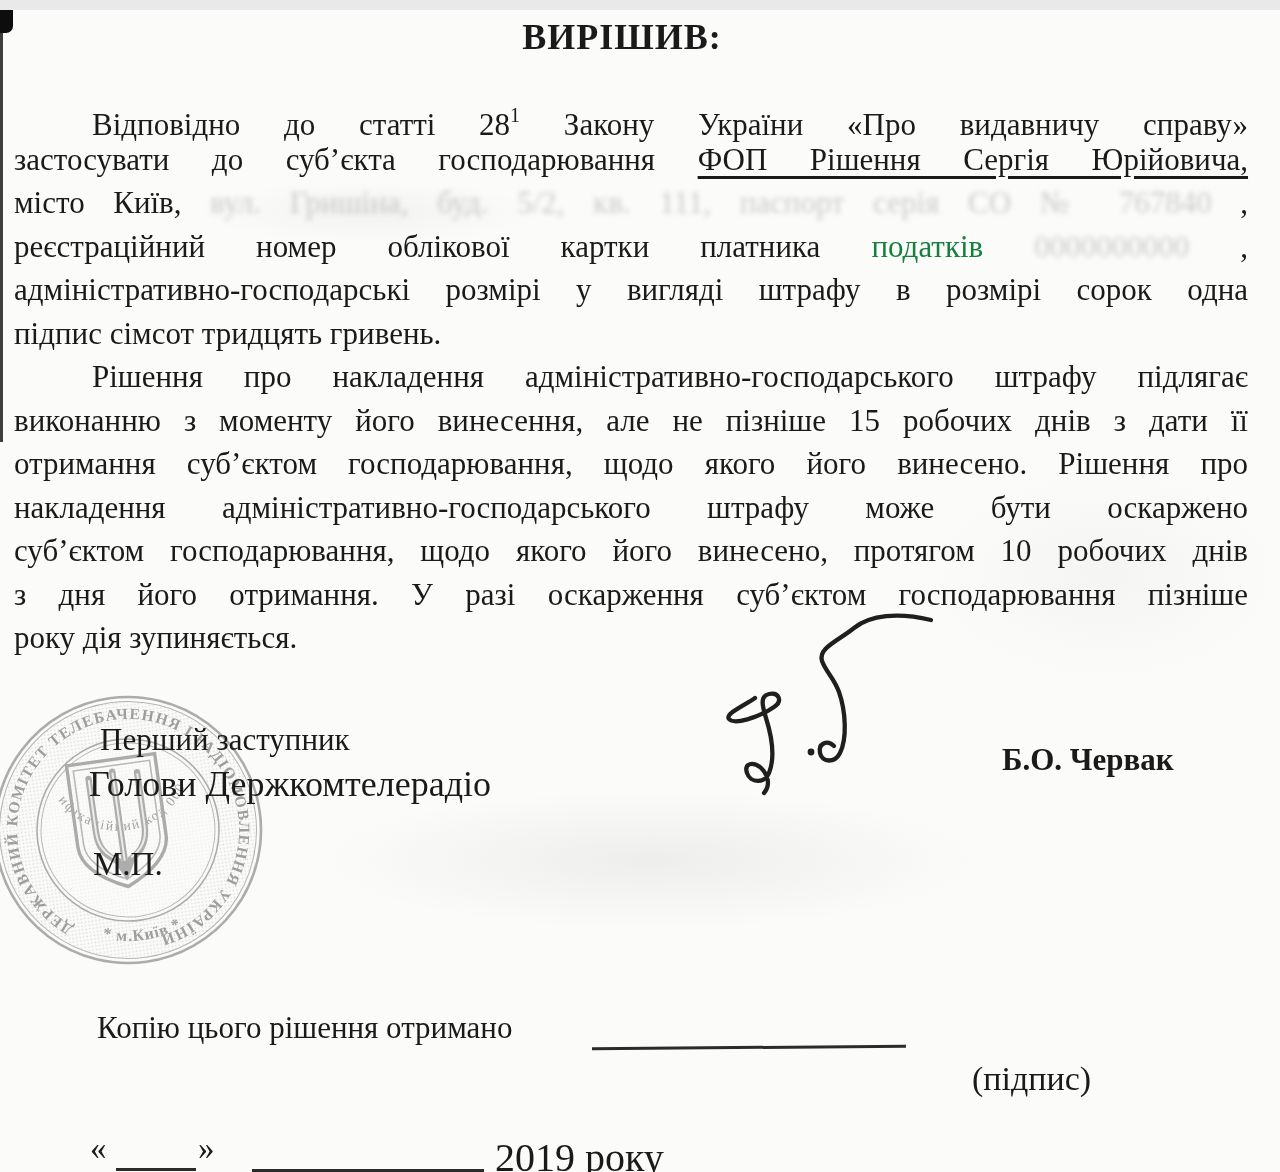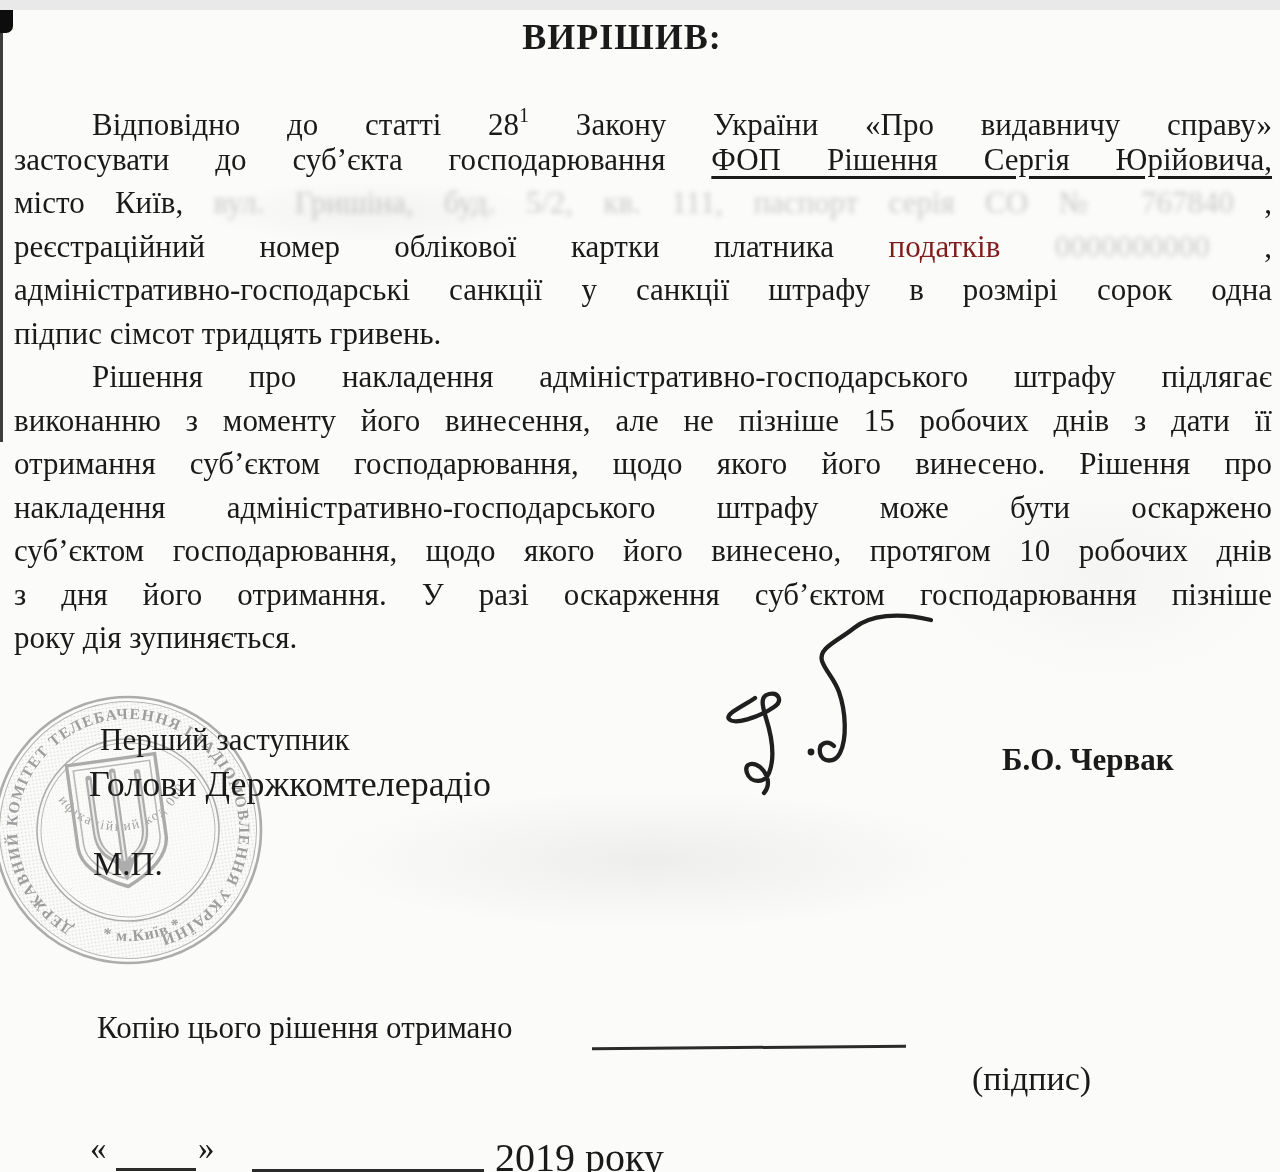--- a/index.html
+++ b/index.html
@@ -9,37 +9,37 @@
     overflow:hidden;
     margin-top:10px;
   }
   
   .doc-title{
     position:absolute;top:6px;left:0;width:100%;text-align:center;
     transform:translateX(-18px);
     font-size:36px;font-weight:bold;letter-spacing:1px;
   }
   
-  .textblock{position:absolute;left:14px;right:8px;top:84px;}
+  .textblock{position:absolute;left:14px;right:32px;top:84px;}
   .line{
     height:43.5px;font-size:31px;line-height:43.5px;
     text-align:justify;text-align-last:justify;text-justify:inter-word;
     white-space:normal;overflow:visible;
   }
   .line.indent{text-indent:78px;}
   .line.lastline{text-align-last:left;}
   .sup{font-size:20px;vertical-align:13px;}
   .uline{
     text-decoration:underline;
     text-decoration-thickness:3px;text-underline-offset:6px;
   }
   .redacted{
     color:#8f8f8f;filter:blur(2.6px);opacity:.45;
   }
-  .faded{color:#7f1d1d;}
+  .faded{color:#15803d;}
   
   .abs{position:absolute;}
   .role1{left:100px;top:712px;font-size:31px;z-index:3;}
   .role2{left:89px;top:753px;font-size:36px;z-index:3;}
   .sealmark{left:93px;top:836px;font-size:33px;z-index:3;}
   .signername{left:1002px;top:732px;font-size:31px;font-weight:bold;z-index:3;}
   .sig-svg{left:698px;top:596px;z-index:2;}
   .stamp-svg{left:-22px;top:670px;z-index:1;opacity:.82;}
   
   .receipt{left:97px;top:1000px;font-size:31px;}
@@ -73,21 +73,21 @@
   <div class="abs smudge sm2"></div>
   <div class="abs smudge sm3"></div>
 
   <div class="doc-title">ВИРІШИВ:</div>
 
   <div class="textblock">
     <div class="line indent"><span>Відповідно до статті 28</span><span class="sup">1</span> <span>Закону України «Про видавничу справу»</span></div>
     <div class="line"><span>застосувати до суб’єкта господарювання</span> <span class="uline">ФОП Рішення Сергія Юрійовича,</span></div>
     <div class="line"><span>місто Київ,</span> <span class="redacted">вул. Гришіна, буд. 5/2, кв. 111, паспорт серія СО № 767840</span> <span>,</span></div>
     <div class="line"><span>реєстраційний номер облікової картки платника</span> <span class="faded">податків</span> <span class="redacted">0000000000</span> <span>,</span></div>
-    <div class="line">адміністративно-господарські санкції у санкції штрафу в розмірі сорок одна</div>
+    <div class="line">адміністративно-господарські розмірі у вигляді штрафу в розмірі сорок одна</div>
     <div class="line lastline">підпис сімсот тридцять гривень.</div>
     <div class="line indent">Рішення про накладення адміністративно-господарського штрафу підлягає</div>
     <div class="line">виконанню з моменту його винесення, але не пізніше 15 робочих днів з дати її</div>
     <div class="line">отримання суб’єктом господарювання, щодо якого його винесено. Рішення про</div>
     <div class="line">накладення адміністративно-господарського штрафу може бути оскаржено</div>
     <div class="line">суб’єктом господарювання, щодо якого його винесено, протягом 10 робочих днів</div>
     <div class="line">з дня його отримання. У разі оскарження суб’єктом господарювання пізніше</div>
     <div class="line lastline">року дія зупиняється.</div>
   </div>
 

